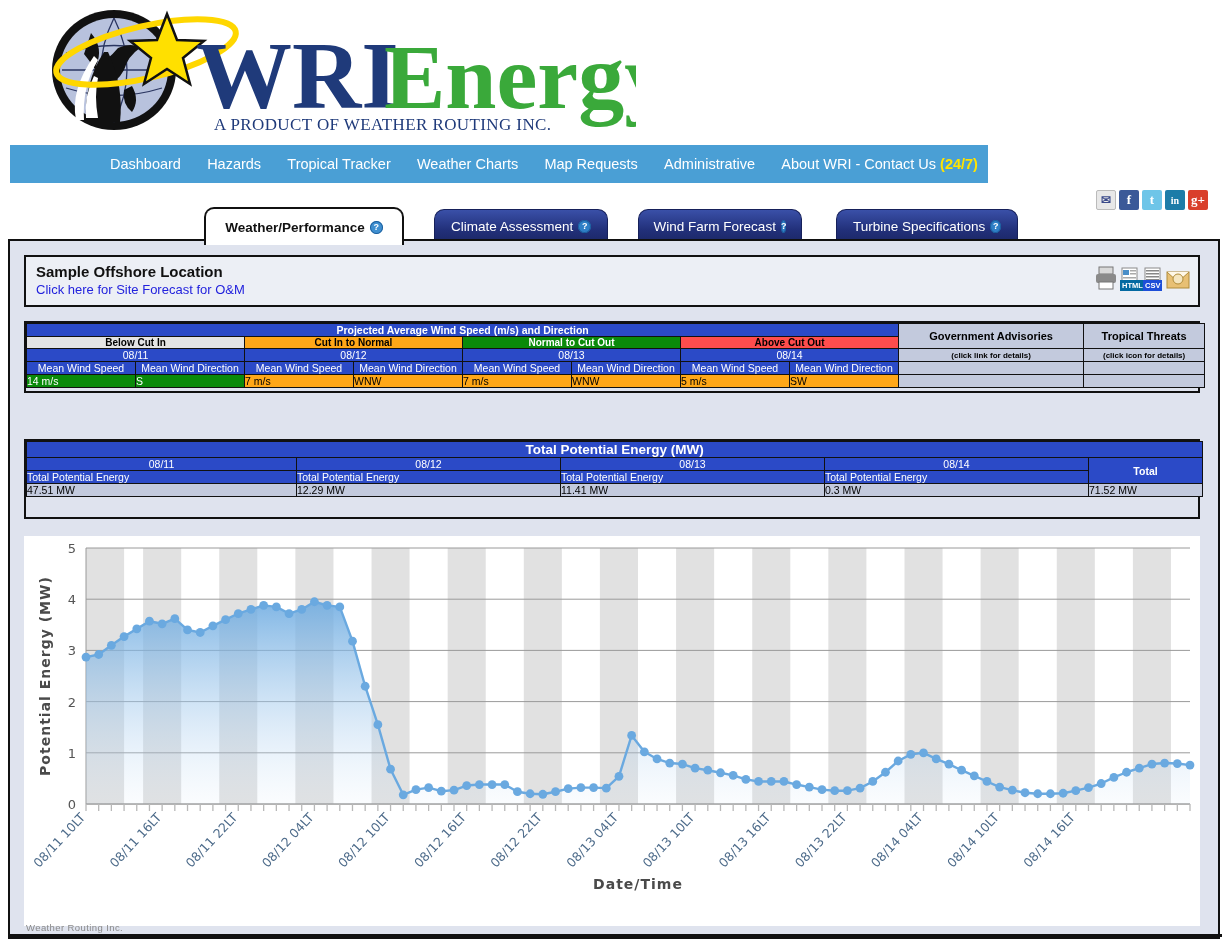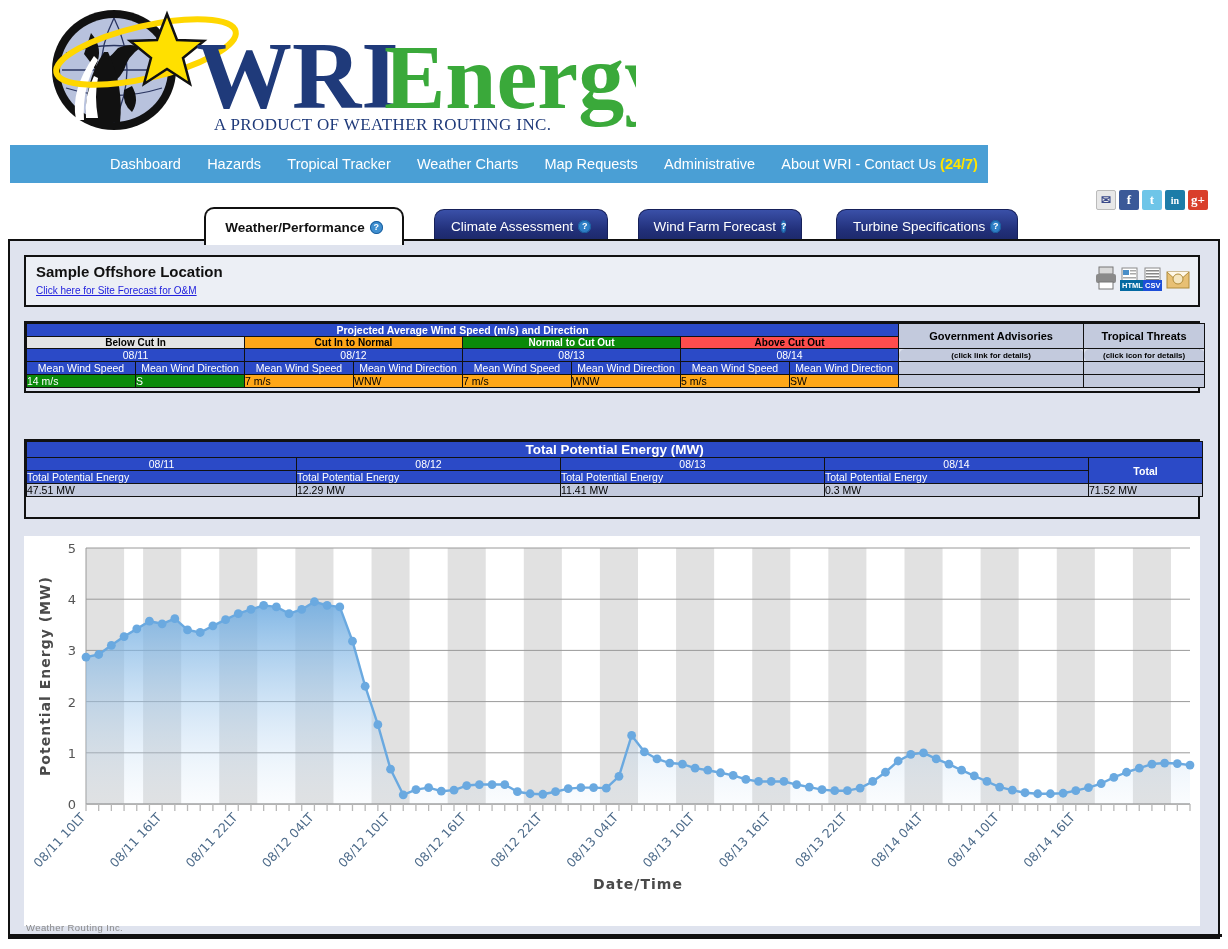--- a/index.html
+++ b/index.html
@@ -69,21 +69,21 @@
     background:#dfe3ee; border:2px solid #111;
   }
 
   
   .loc-box {
     position:absolute; left:14px; top:14px; width:1176px; height:52px;
     background:#eceff5; border:2px solid #111; padding:6px 10px;
   }
   .loc-title { font-size:15px; font-weight:bold; color:#111; line-height:17px; }
   .loc-upd { font-size:11.5px; font-weight:bold; color:#111; line-height:14px; }
-  .loc-link { font-size:10px; color:#2222dd; text-decoration:underline; cursor:pointer; line-height:14px; display:inline-block; }
+  .loc-link { font-size:13px; color:#2222dd; cursor:pointer; line-height:14px; display:inline-block; }
   .export-icons { position:absolute; right:8px; top:8px; display:flex; align-items:flex-end; gap:3px; }
   .ico { position:relative; width:20px; height:24px; }
   .ico-label { font-size:7.5px; font-weight:bold; color:#fff; padding:1px 2px; position:absolute; bottom:0; left:0; }
 
   
   .tbl-shell { position:absolute; border:2px solid #111; background:#dfe3ee; }
   table.t { border-collapse:collapse; width:100%; table-layout:fixed; }
   table.t td { border:1px solid #111; padding:0; }
 
   .blue { background:#2b4ac7; color:#fff; }
@@ -93,21 +93,21 @@
   .cellval { font-size:10.5px; padding:2px 4px; color:#000; text-align:left; }
   .greenc { background:#0a8a0a; color:#fff; }
   .orangec { background:#ffa718; color:#000; }
   .graycell { background:#c3cadd; }
   .legend-cell { font-size:10px; font-weight:bold; text-align:center; padding:2px 0; color:#000; }
   .lg-below { background:#e4e4e4; }
   .lg-cutin { background:#ffa718; }
   .lg-normal { background:#0a8a0a; color:#fff; }
   .lg-above { background:#ff4d4d; }
   .adv-hdr { font-size:11px; font-weight:bold; text-align:center; color:#000; padding:6px 0; }
-  .adv-sub { font-size:8px; font-weight:bold; text-align:center; color:#000; padding:6px 0;border-radius:6px; }
+  .adv-sub { font-size:8px; font-weight:bold; text-align:center; color:#000; padding:6px 0; }
 
   .tot-title { font-size:13.5px; font-weight:bold; text-align:center; padding:4px 0; color:#fff; }
 
   
   .chart-box { position:absolute; left:14px; top:295px; width:1176px; height:390px; background:#fff; border:none; }
   .chart-title { text-align:center; font-size:18px; color:#3b3b3b; padding-top:4px; font-family:"DejaVu Sans", sans-serif; }
   .chart-svg { display:block; }
   .footer-note { position:absolute; left:16px; bottom:4px; font-size:9.5px; color:#8a8a8a; letter-spacing:0.4px; }
   .bottom-rule { position:absolute; left:0; bottom:0; width:1212px; height:3px; background:#111; }
 </style>

